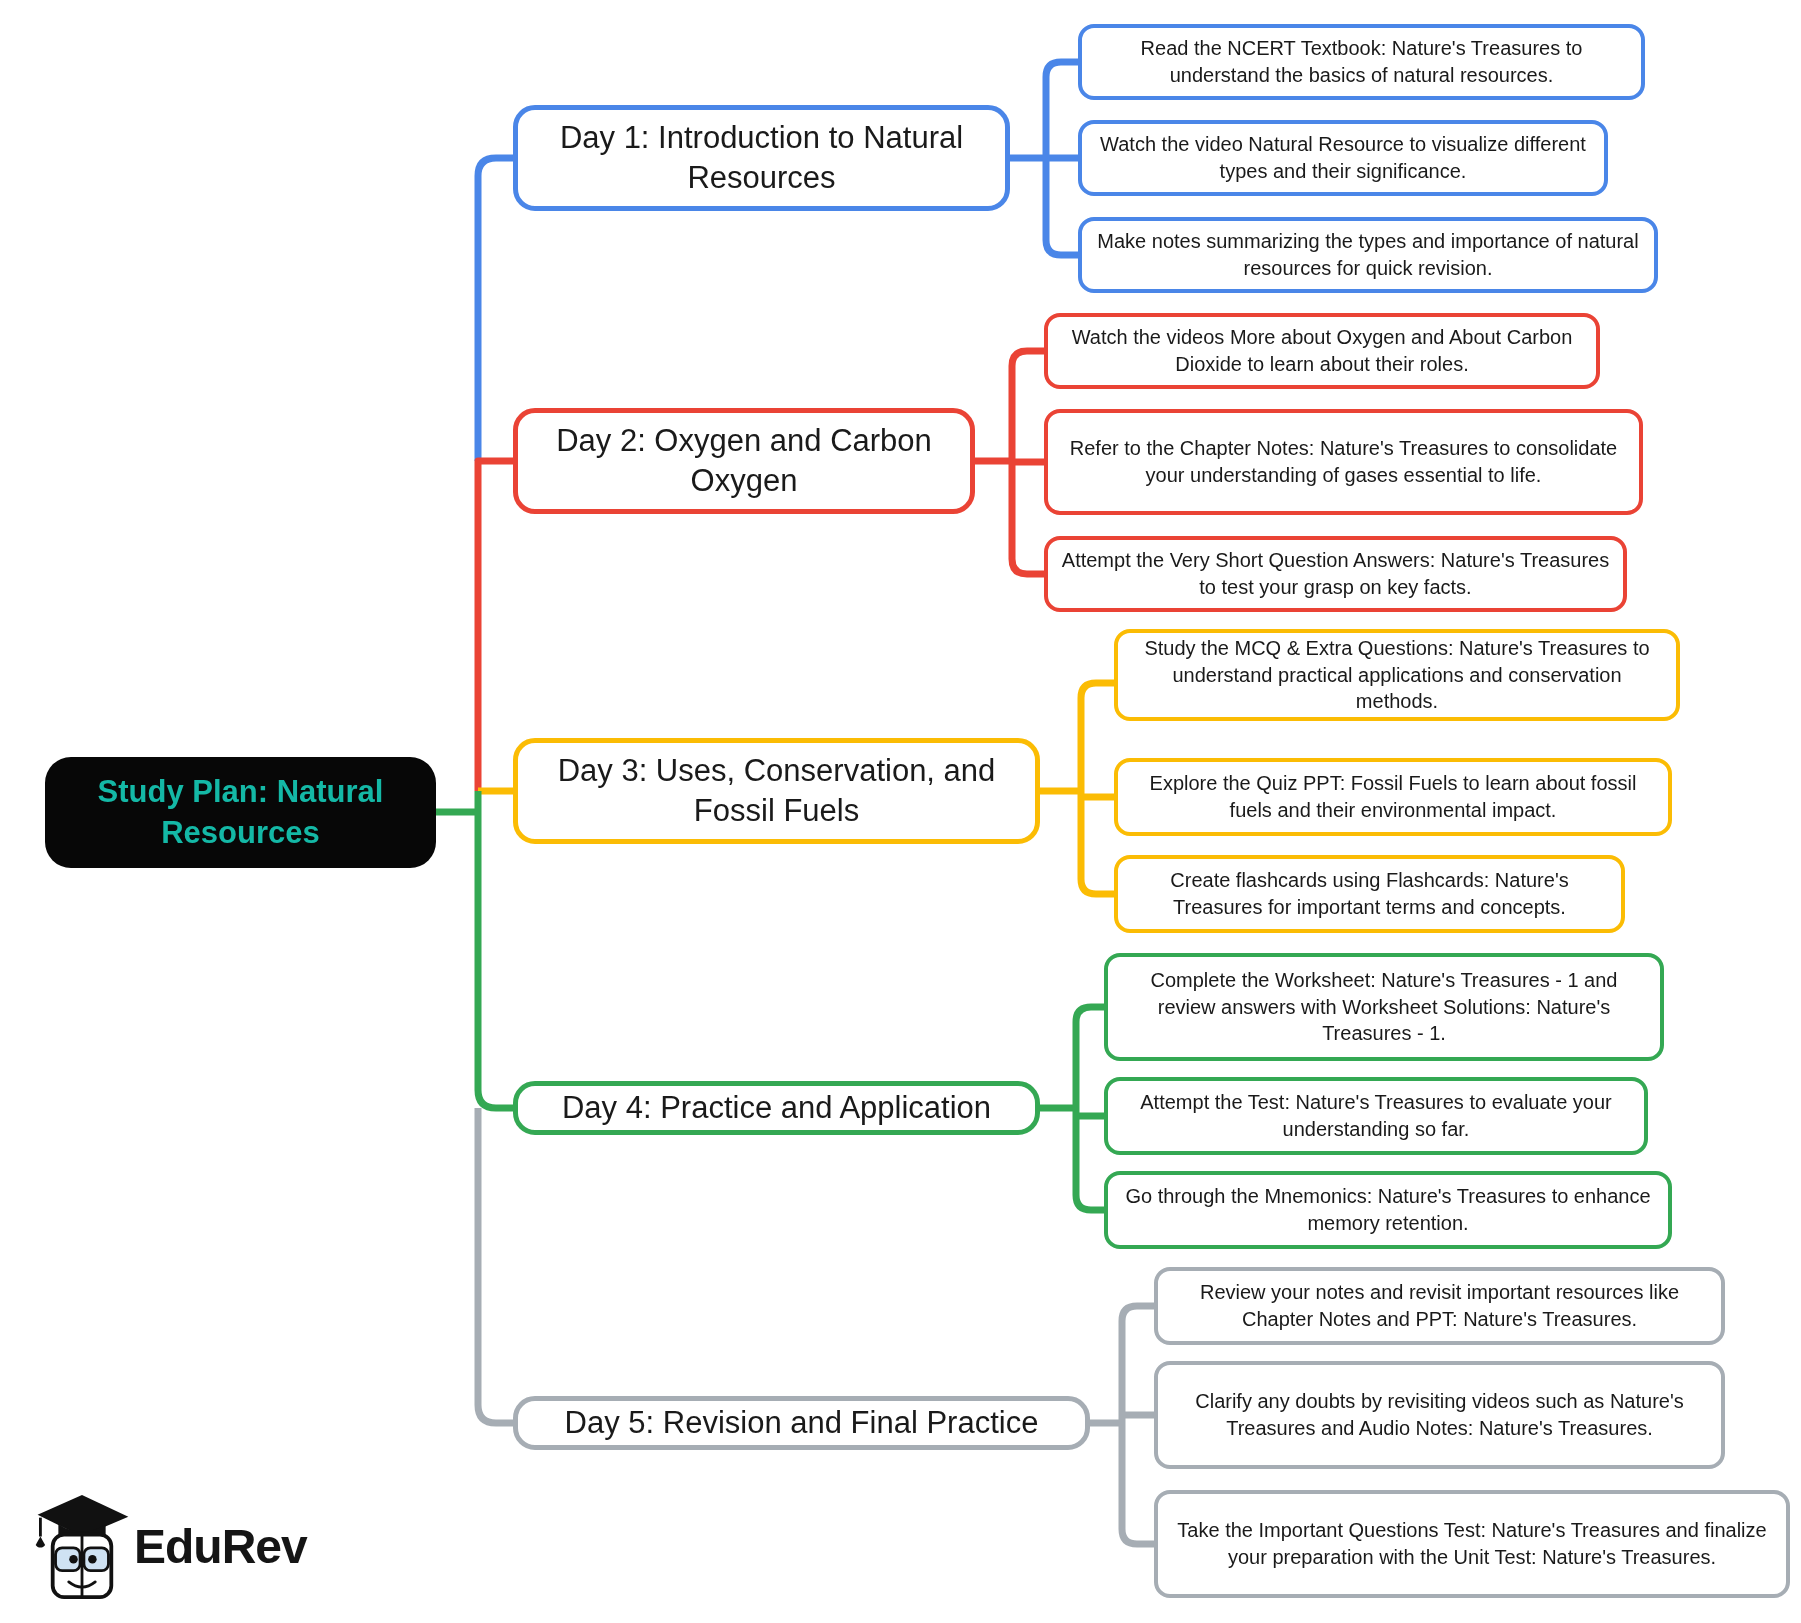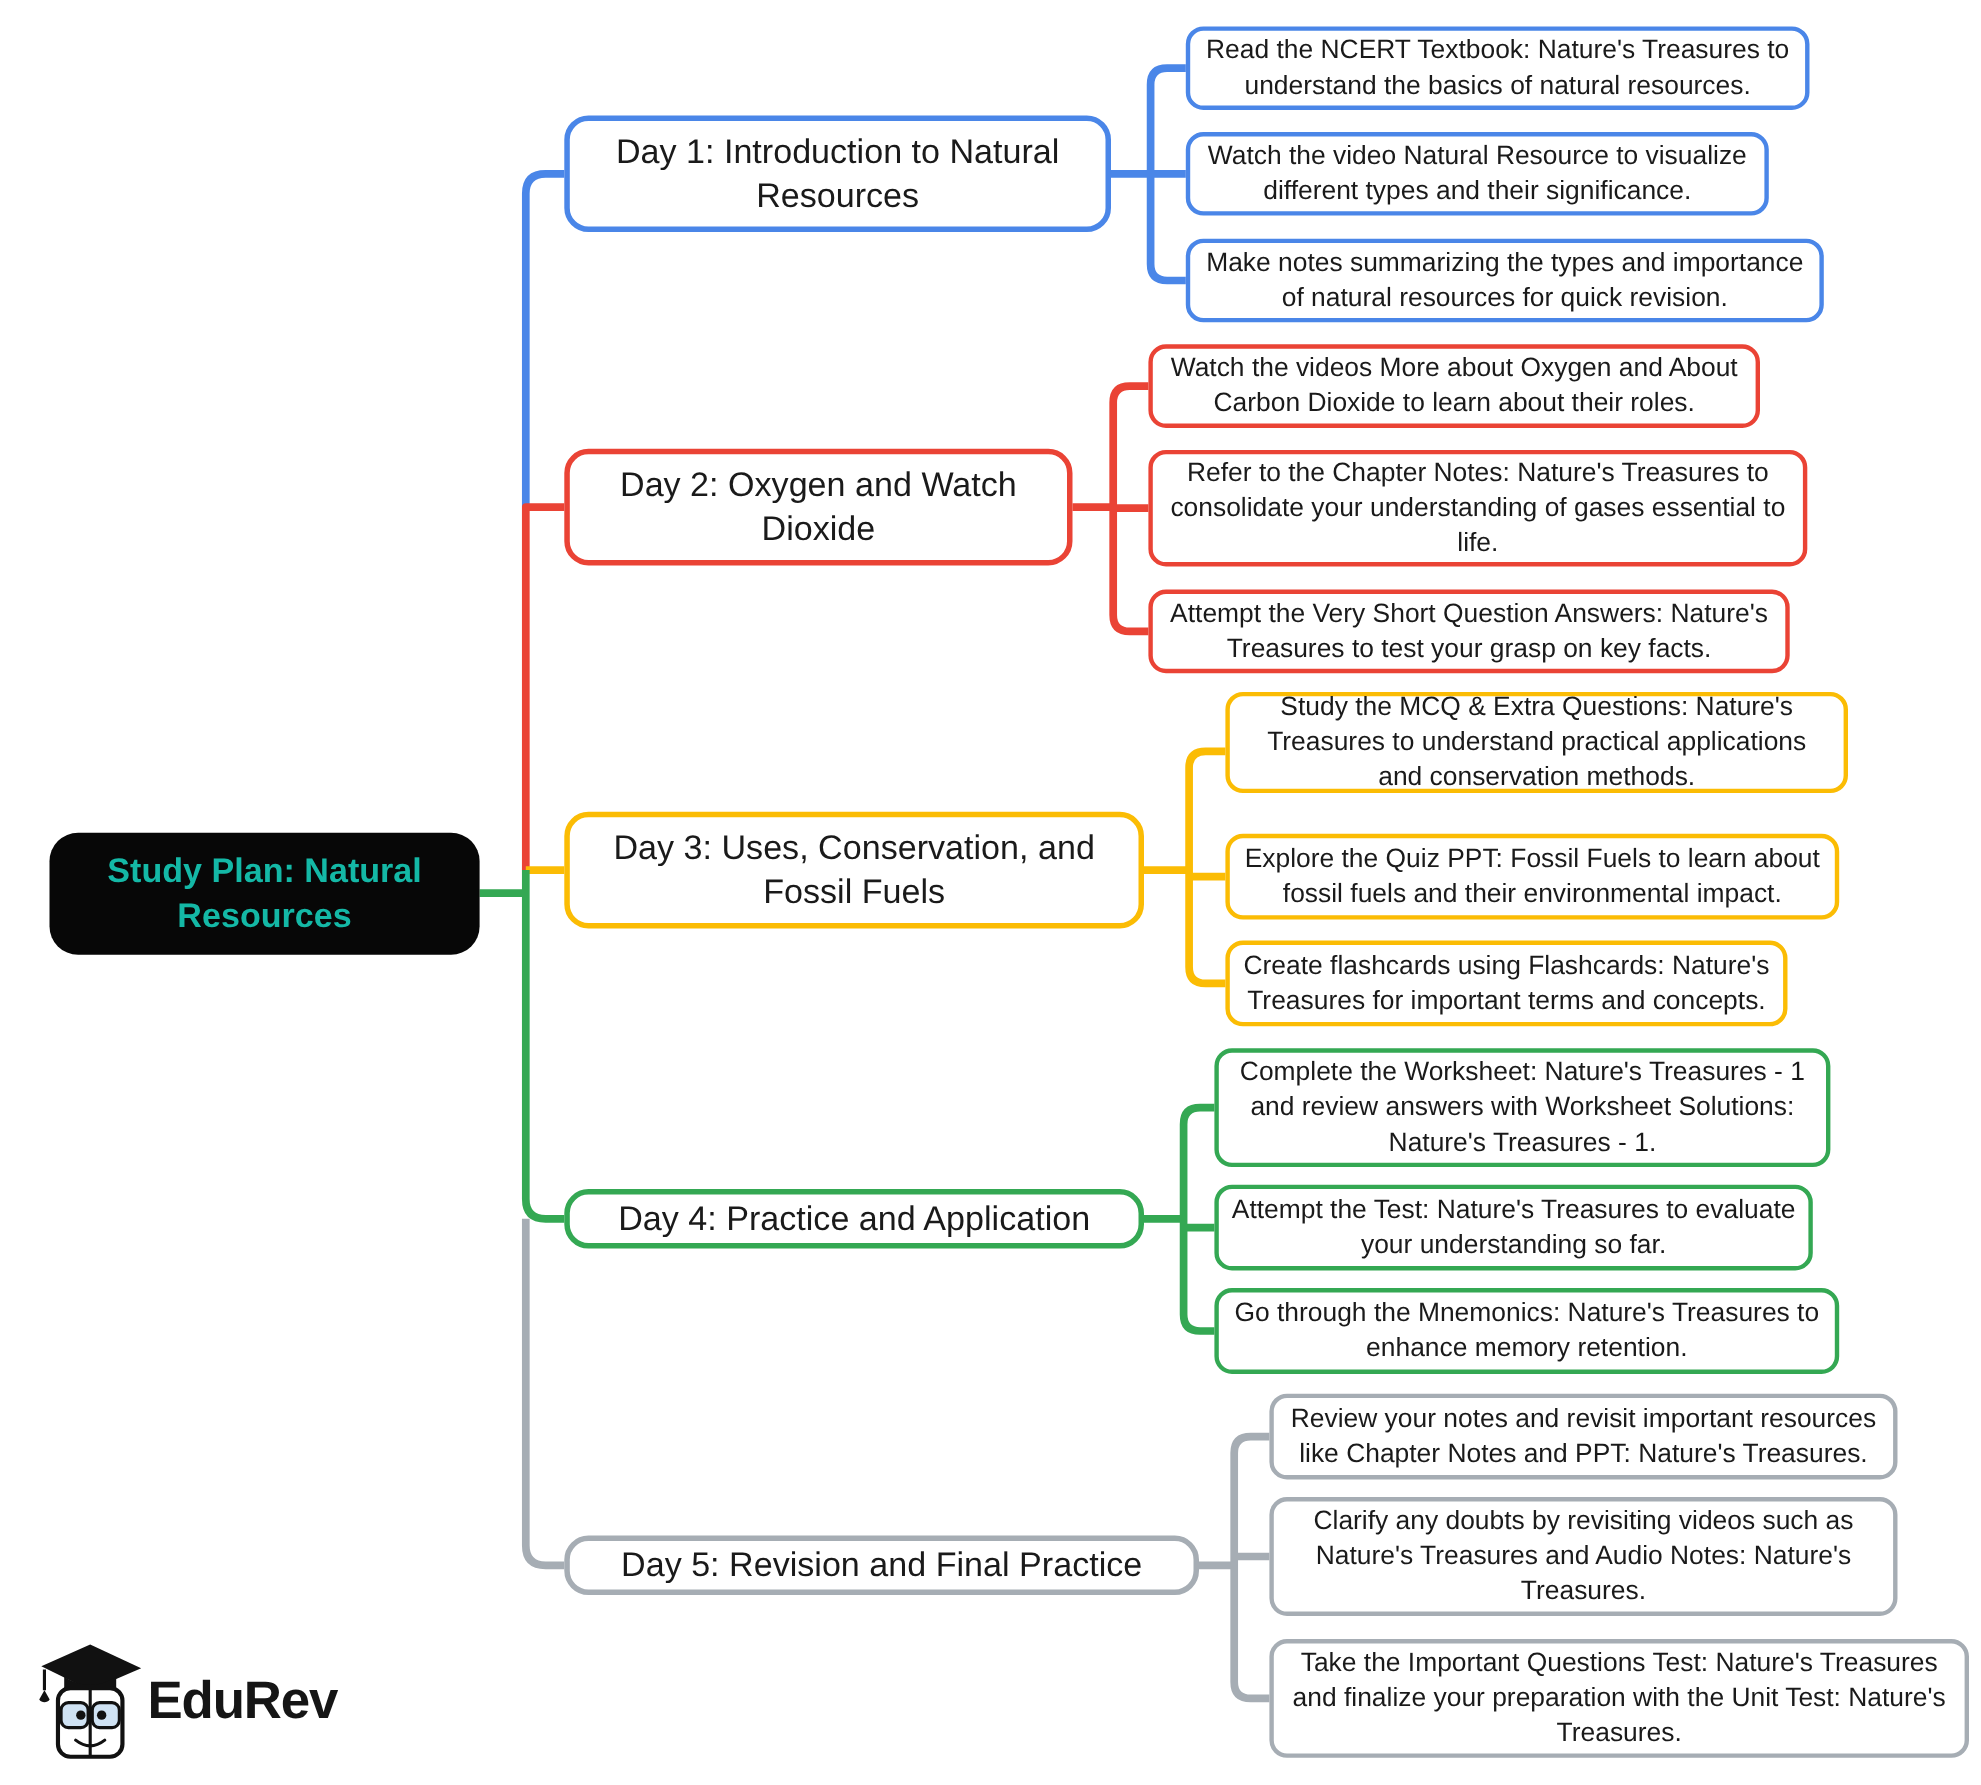--- a/index.html
+++ b/index.html
@@ -18,21 +18,21 @@
 
   .node{border:5px solid var(--c);border-radius:22px;}
   .node-text{font-size:31px;line-height:1.3;padding:2px 10px;}
   .n0{left:513px;top:105px;width:497px;height:106px;}
   .n1{left:513px;top:408px;width:462px;height:106px;}
   .n2{left:513px;top:738px;width:527px;height:106px;}
   .n3{left:513px;top:1081px;width:527px;height:54px;}
   .n4{left:513px;top:1396px;width:577px;height:54px;align-items:flex-end;}
 
   .leaf{border:4px solid var(--c);border-radius:16px;}
-  .leaf-text{font-size:24px;line-height:1.34;padding:2px 11px;border-radius:32px;}
+  .leaf-text{font-size:20px;line-height:1.34;padding:2px 11px;border-radius:32px;}
   .l00{left:1078px;top:24px;width:567px;height:76px;}
   .l01{left:1078px;top:120px;width:530px;height:76px;}
   .l02{left:1078px;top:217px;width:580px;height:76px;}
   .l10{left:1044px;top:313px;width:556px;height:76px;}
   .l11{left:1044px;top:409px;width:599px;height:106px;}
   .l12{left:1044px;top:536px;width:583px;height:76px;}
   .l20{left:1114px;top:629px;width:566px;height:92px;}
   .l21{left:1114px;top:758px;width:558px;height:78px;}
   .l22{left:1114px;top:855px;width:511px;height:78px;}
   .l30{left:1104px;top:953px;width:560px;height:108px;}
@@ -76,21 +76,21 @@
   </svg>
 
   <div class="box root" style="background: rgb(7, 7, 7);">
     <span class="root-text">Study Plan: Natural Resources</span>
   </div>
 
   <div class="box node n0" style="--c: #4a86e8;">
     <span class="node-text">Day 1: Introduction to Natural Resources</span>
   </div>
   <div class="box node n1" style="--c: #ea4335;">
-    <span class="node-text">Day 2: Oxygen and Watch Dioxide</span>
+    <span class="node-text">Day 2: Oxygen and Carbon Oxygen</span>
   </div>
   <div class="box node n2" style="--c: #fbbc04;">
     <span class="node-text">Day 3: Uses, Conservation, and Fossil Fuels</span>
   </div>
   <div class="box node n3" style="--c: #34a853;">
     <span class="node-text">Day 4: Practice and Application</span>
   </div>
   <div class="box node n4" style="--c: #a6adb4;">
     <span class="node-text">Day 5: Revision and Final Practice</span>
   </div>

